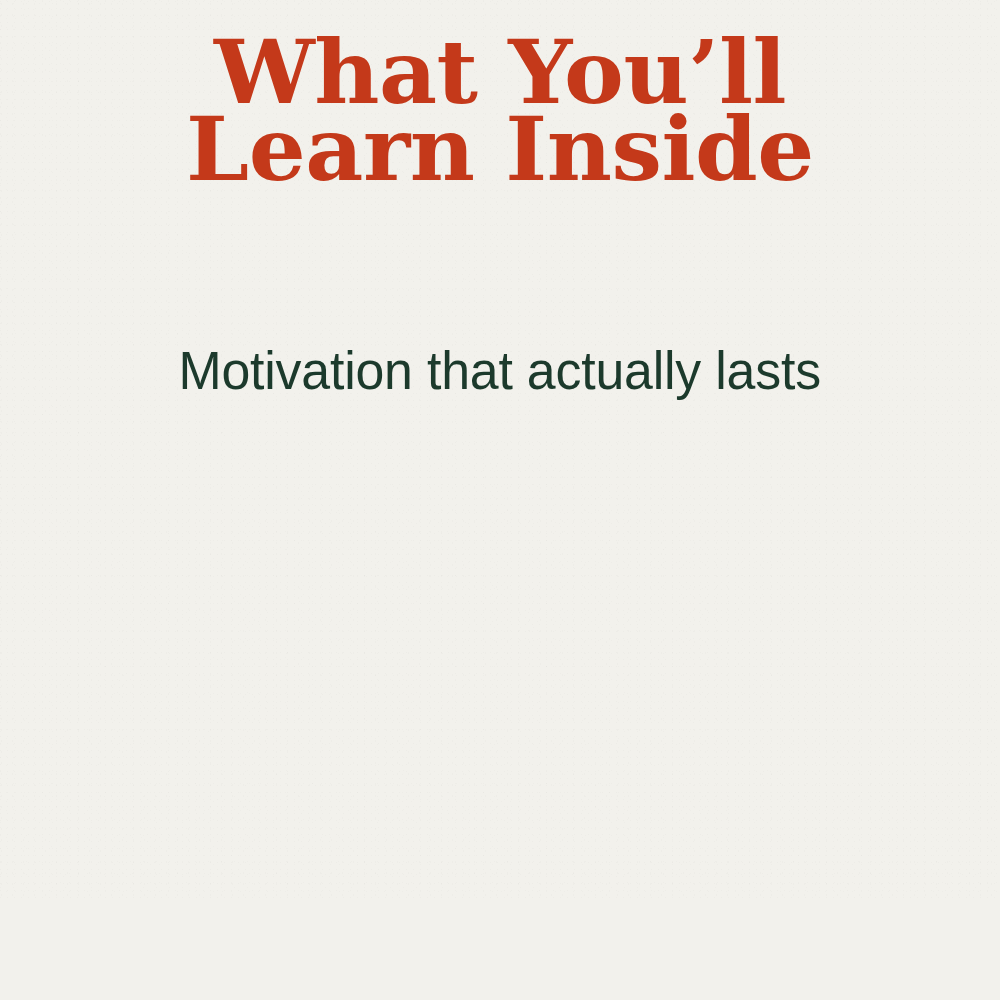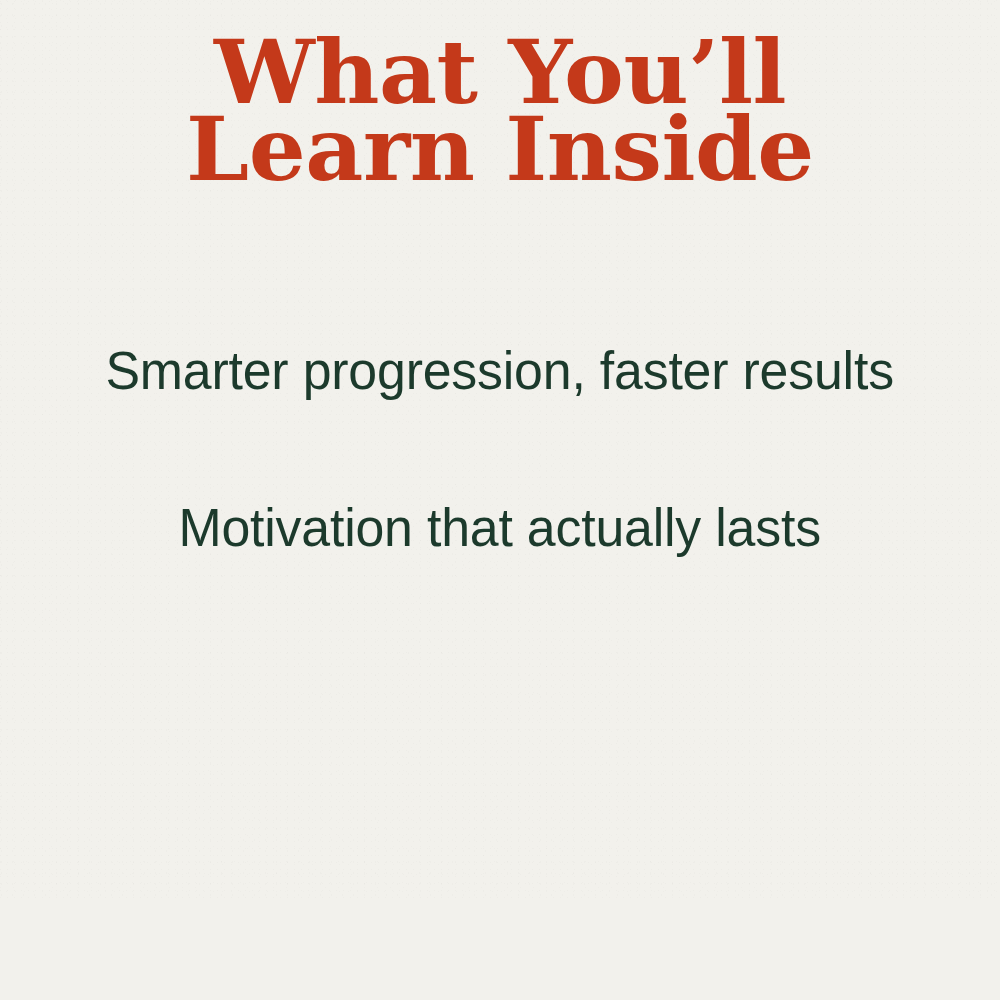--- a/index.html
+++ b/index.html
@@ -116,21 +116,18 @@
 
   <div class="content">
 
     <h1 class="heading">
       <span class="heading-line">What You’ll</span>
       <span class="heading-line">Learn Inside</span>
     </h1>
 
     <ul class="benefit-list">
       <li class="benefit-item">
-        <span class="benefit-text">Smarter progression, faster results</span>
-      </li>
-      <li class="benefit-item">
         <span class="benefit-text">Motivation that actually lasts</span>
       </li>
     </ul>
 
   </div>
 </div>
 
 </body></html>

